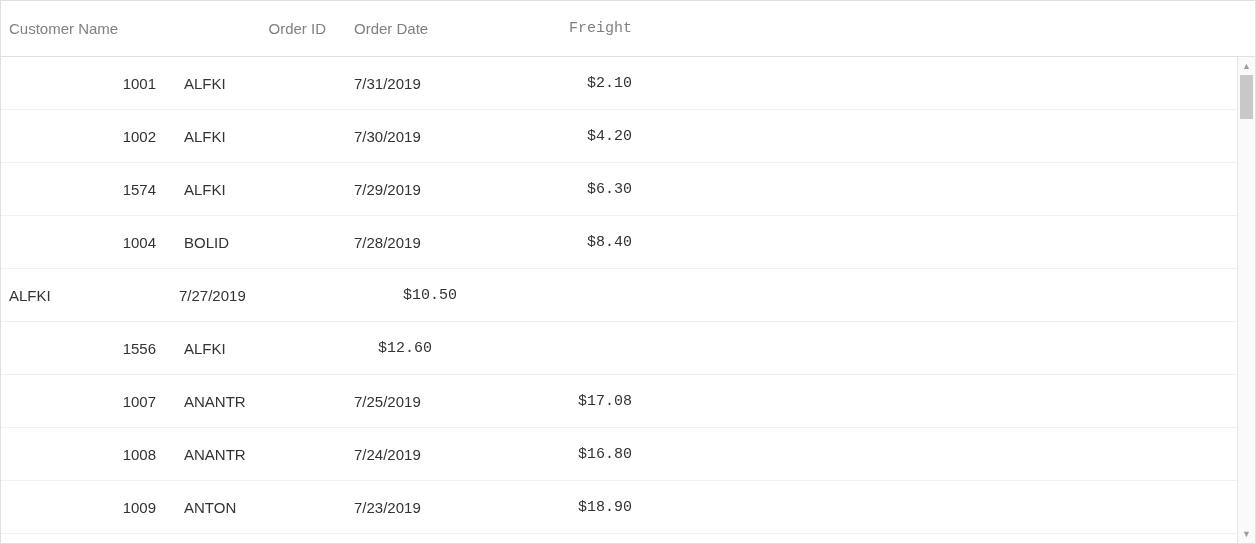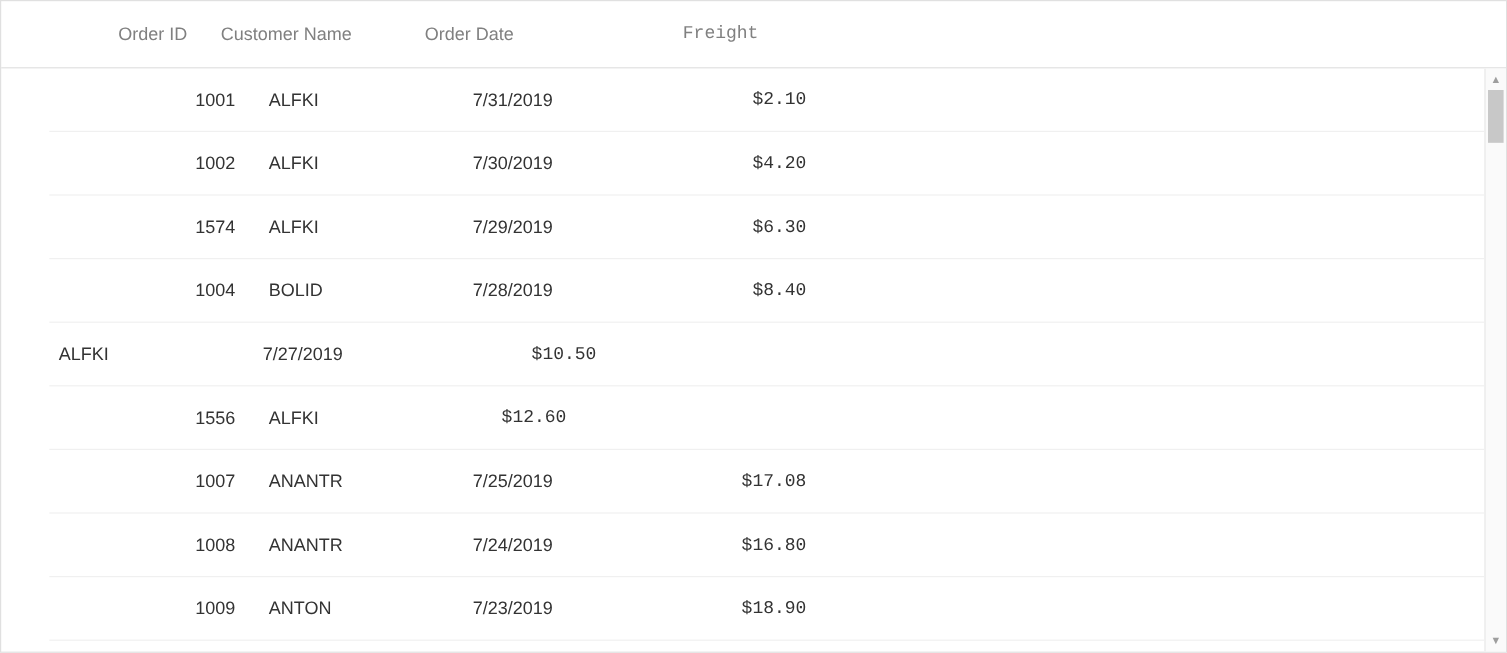--- a/index.html
+++ b/index.html
@@ -38,21 +38,20 @@
     }
     .body-viewport {
       flex: 1;
       overflow: hidden;
       position: relative;
       display: flex;
     }
     .body-content {
       flex: 1;
       overflow: hidden;
-      margin-left: 40px;
     }
     .data-row {
       height: 53px;
       border-bottom: 1px solid #f0f0f0;
       display: flex;
       align-items: center;
     }
     .data-cell {
       color: #333;
       padding: 0 8px;
@@ -98,22 +97,22 @@
       background: #c8c8c8;
       border-radius: 0;
       cursor: pointer;
     }
   </style>
 </head>
 <body>
 
 <div class="grid-container">
   <div class="header-row">
+    <div class="header-cell col-customer">Customer Name</div>
     <div class="header-cell col-orderid">Order ID</div>
-    <div class="header-cell col-customer">Customer Name</div>
     <div class="header-cell col-orderdate">Order Date</div>
     <div class="header-cell col-freight">Freight</div>
     <div class="header-cell col-spacer"></div>
   </div>
 
   <div class="body-viewport">
     <div class="body-content">
 
       <div class="data-row">
         <div class="data-cell col-orderid">1001</div>

